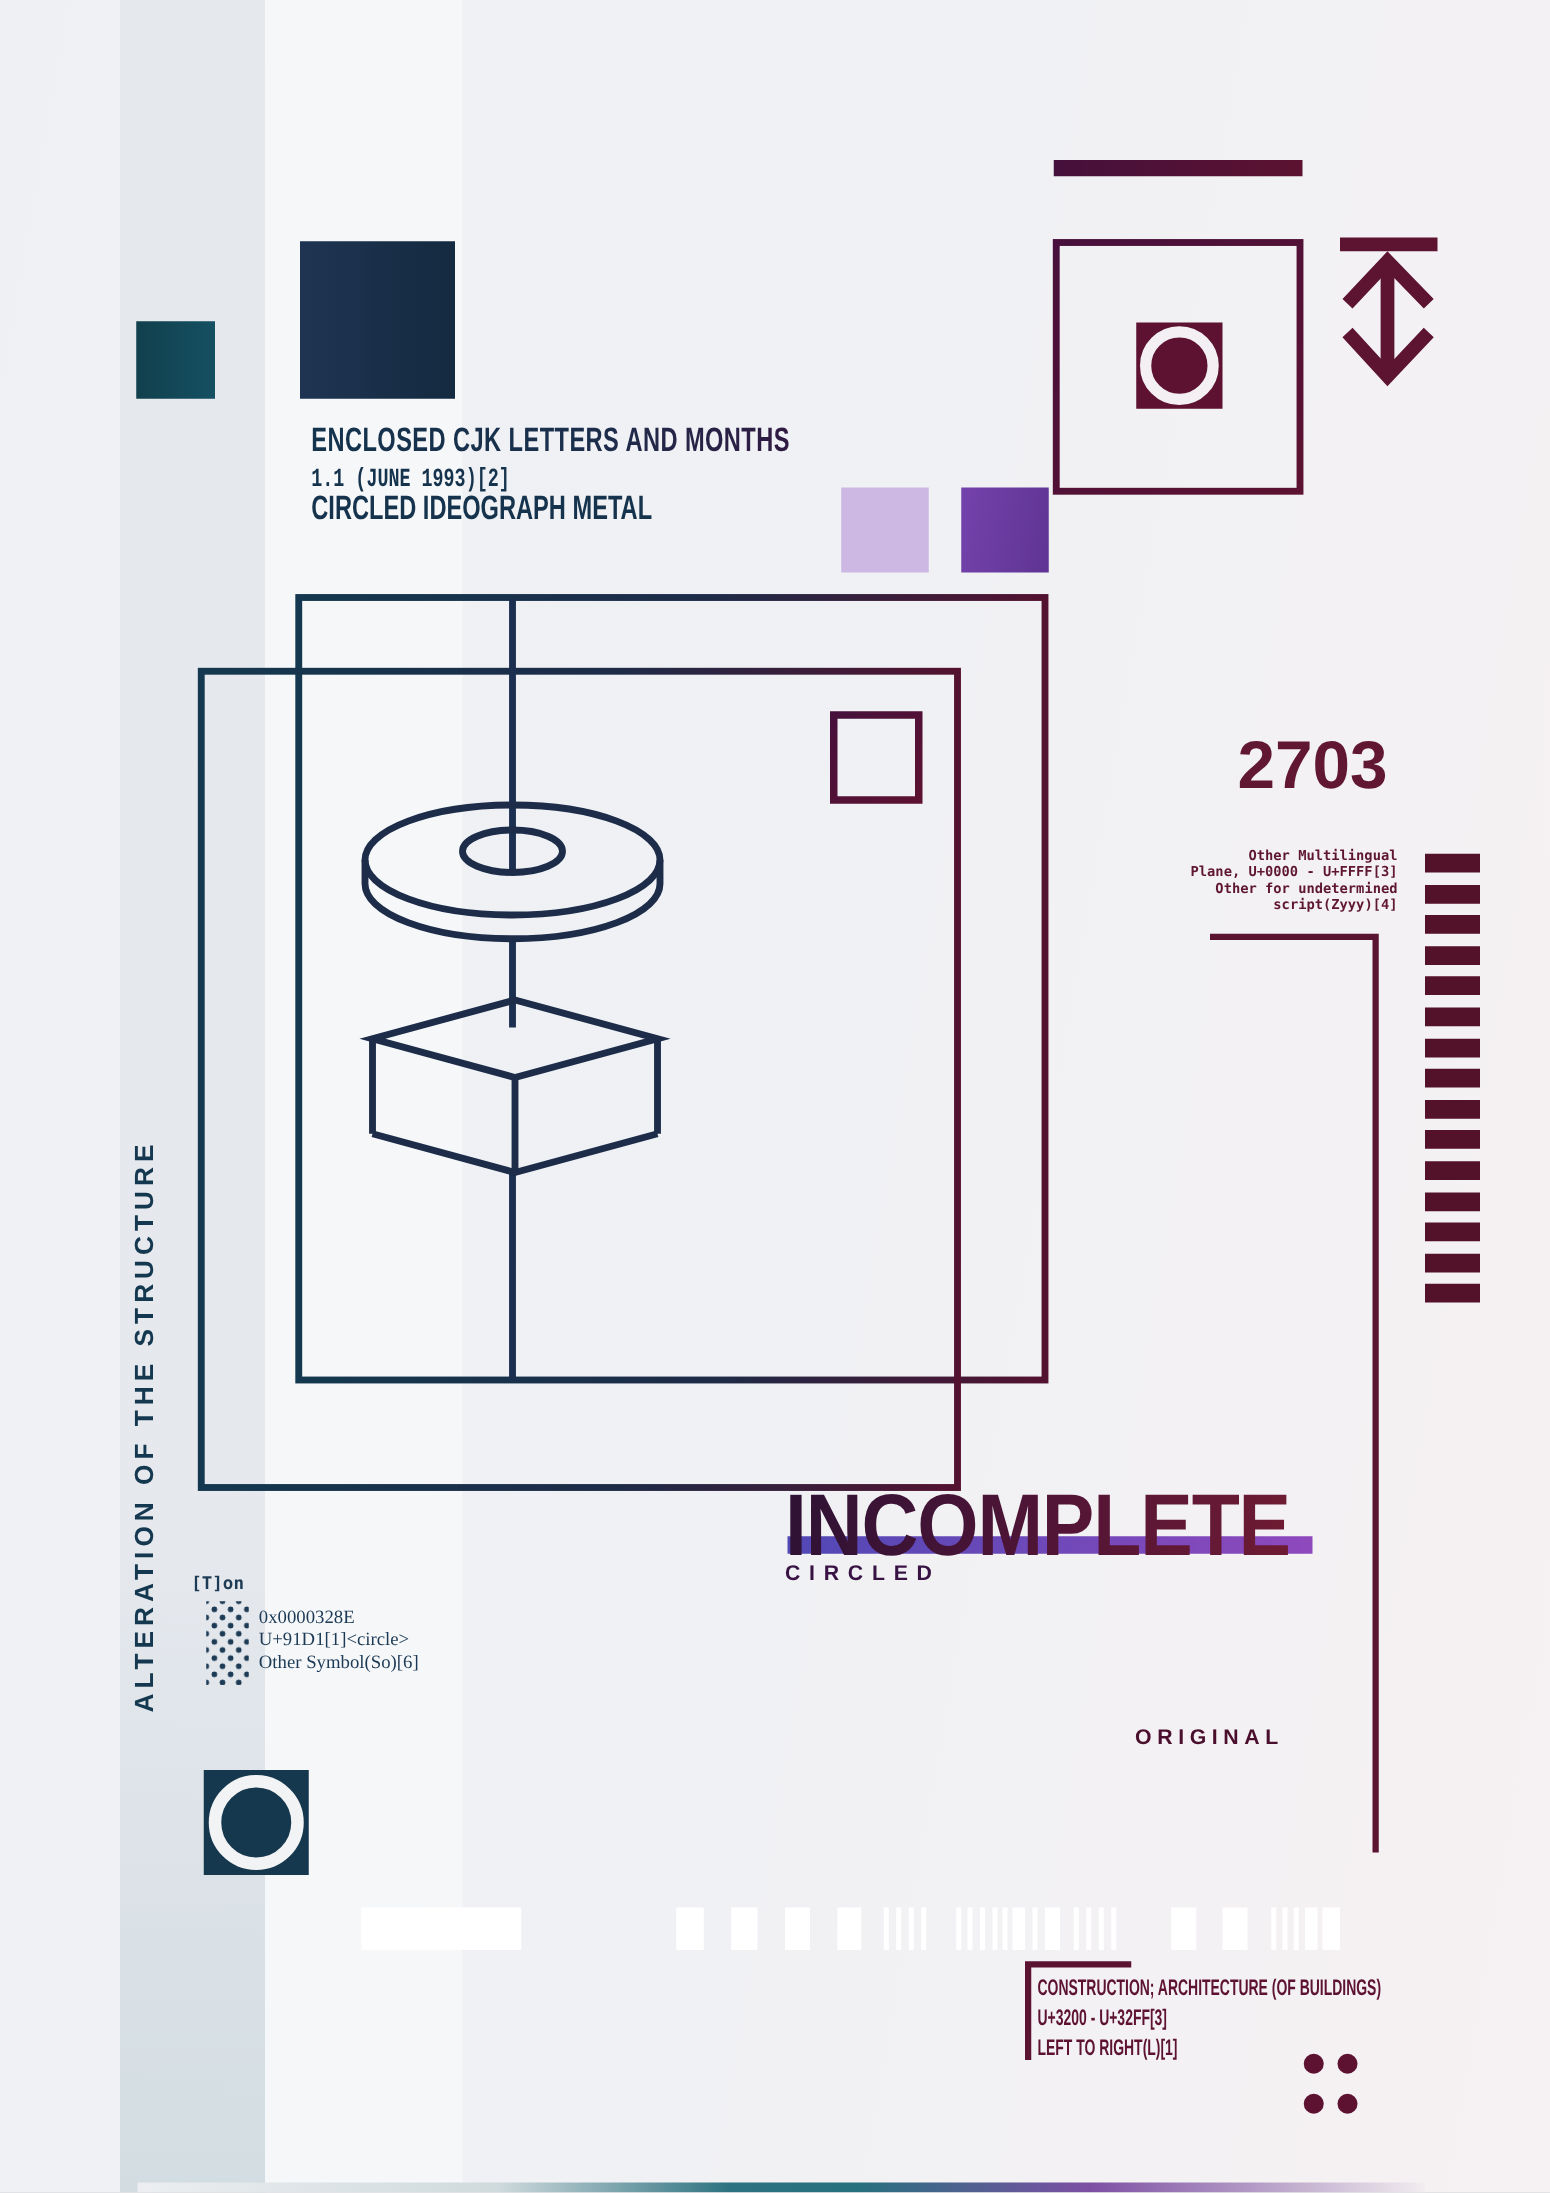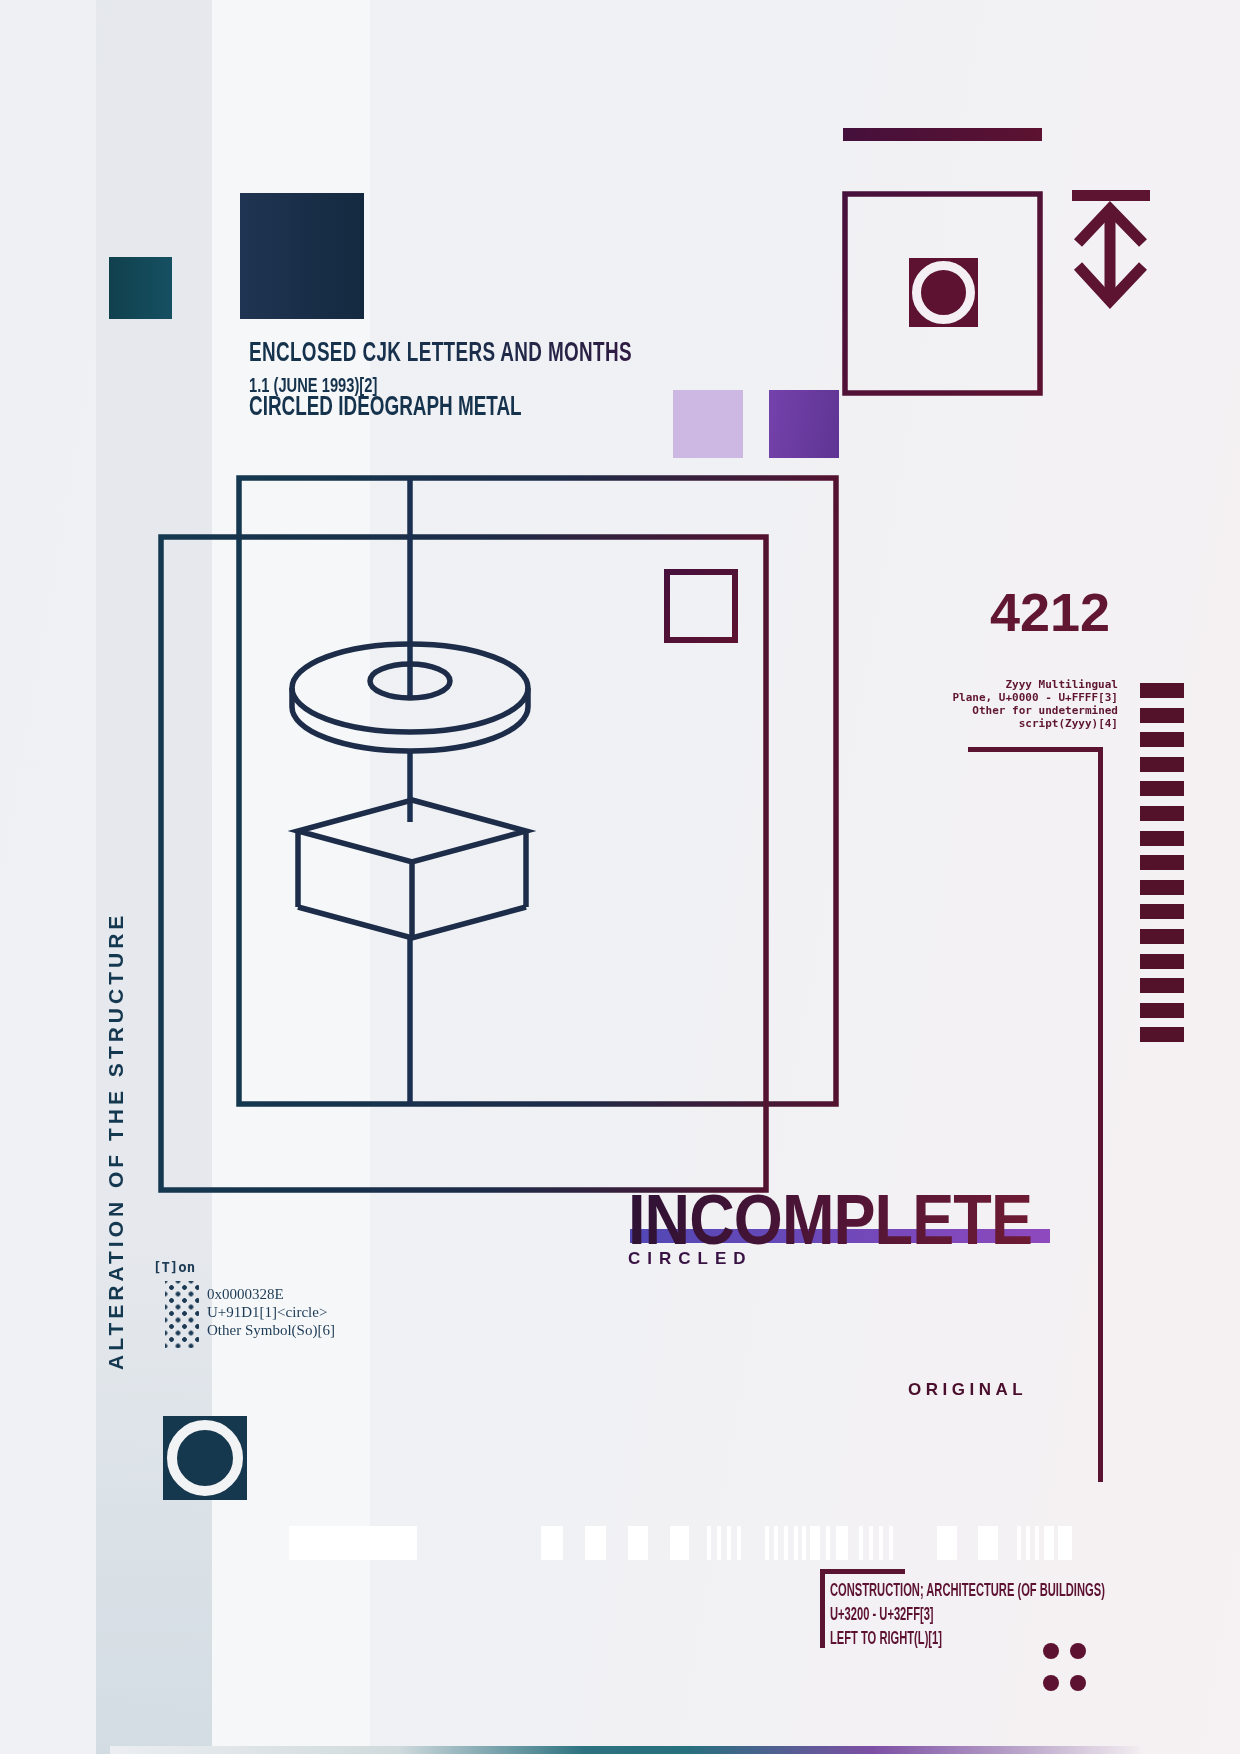--- a/index.html
+++ b/index.html
@@ -42,21 +42,21 @@
   <div class="stripe" style="left:96px;width:116px;background:rgba(208,216,224,0.30);"></div>
   <div class="stripe" style="left:212px;width:158px;background:rgba(253,254,255,0.45);"></div>
   <div class="stripe" style="left:96px;width:116px;background:linear-gradient(180deg,rgba(0,0,0,0) 70%,rgba(150,185,192,0.25) 100%);"></div>
 
   <div class="abs" style="left:109px;top:257px;width:63px;height:62px;background:linear-gradient(90deg,#11404d,#155062);"></div>
   <div class="abs" style="left:240px;top:193px;width:124px;height:126px;background:linear-gradient(90deg,#1e3452,#142a40);"></div>
 
   <div class="abs" style="left:249px;top:339px;font-size:27px;line-height:27px;">
     <span class="cond title-line" style="transform:scaleX(0.70);">ENCLOSED CJK LETTERS AND MONTHS</span>
   </div>
-  <div class="abs" style="left:249px;top:374px;font-size:21px;line-height:21px;">
+  <div class="abs" style="left:249px;top:374px;font-size:21px;line-height:21px;font-family:Liberation Mono, monospace;">
     <span class="cond sub-line" style="transform:scaleX(0.70);">1.1 (JUNE 1993)[2]</span>
   </div>
   <div class="abs" style="left:249px;top:396px;font-size:27px;line-height:21px;">
     <span class="cond sub-line" style="transform:scaleX(0.70);">CIRCLED IDEOGRAPH METAL</span>
   </div>
 
   <div class="abs" style="left:843px;top:128px;width:199px;height:13px;background:linear-gradient(90deg,#45103c,#5c1230);"></div>
 
   <div class="abs" style="left:673px;top:390px;width:70px;height:68px;background:#ccb8e2;"></div>
   <div class="abs" style="left:769px;top:390px;width:70px;height:68px;background:linear-gradient(100deg,#7442ab,#5f3494);"></div>
@@ -110,24 +110,24 @@
         <line x1="1110" y1="212" x2="1110" y2="298"></line>
         <polyline points="1078,266 1110,301 1143,266"></polyline>
       </g>
     </g>
 
     <path d="M968,749.5 L1100.5,749.5 L1100.5,1482" fill="none" stroke="#5a1330" stroke-width="5"></path>
 
     <path d="M905,1571.5 L822.5,1571.5 L822.5,1648" fill="none" stroke="#5a1330" stroke-width="5"></path>
   </svg>
 
-  <div class="abs" style="left:990px;top:585px;font-size:54px;font-weight:bold;color:#611731;line-height:1;">4212</div>
+  <div class="abs" style="left:990px;top:585px;font-size:54px;font-weight:bold;color:#611731;line-height:1;">2703</div>
 
   <div class="abs mono" style="left:860px;top:678px;width:258px;text-align:right;font-size:11px;line-height:13px;color:#5f1630;font-weight:bold;">
-    <div>Zyyy Multilingual</div>
+    <div>Other Multilingual</div>
     <div>Plane, U+0000 - U+FFFF[3]</div>
     <div>Other for undetermined</div>
     <div>script(Zyyy)[4]</div>
   </div>
 
   <div class="abs" id="ladder" style="left:1140px;top:683px;">
       <div class="ladder-bar"></div>
       <div class="ladder-bar"></div>
       <div class="ladder-bar"></div>
       <div class="ladder-bar"></div>

